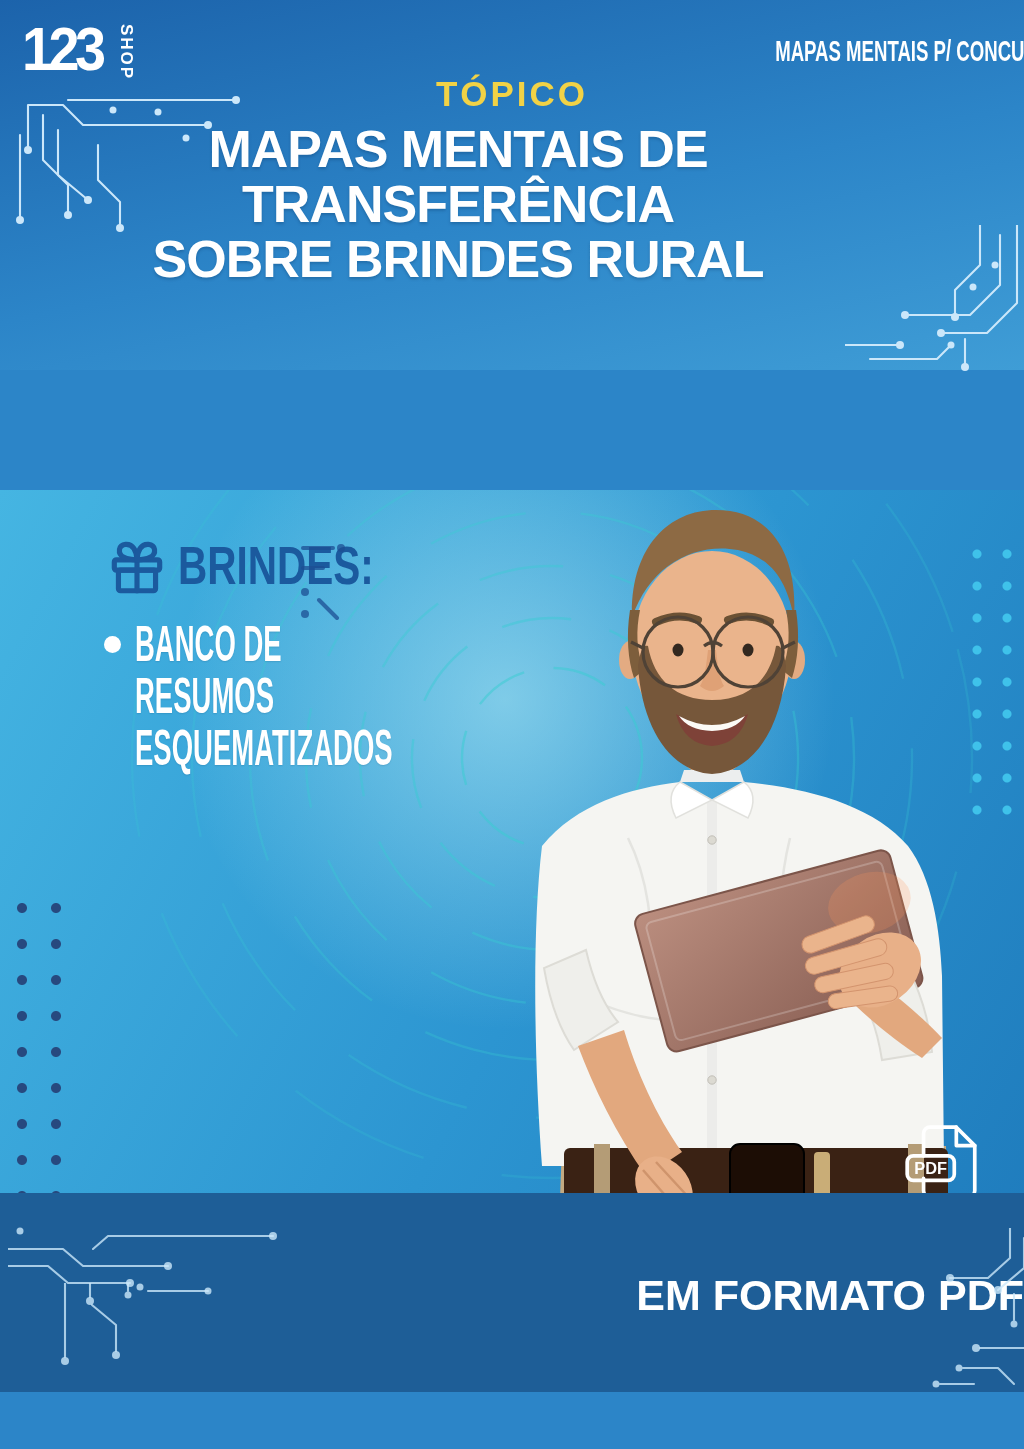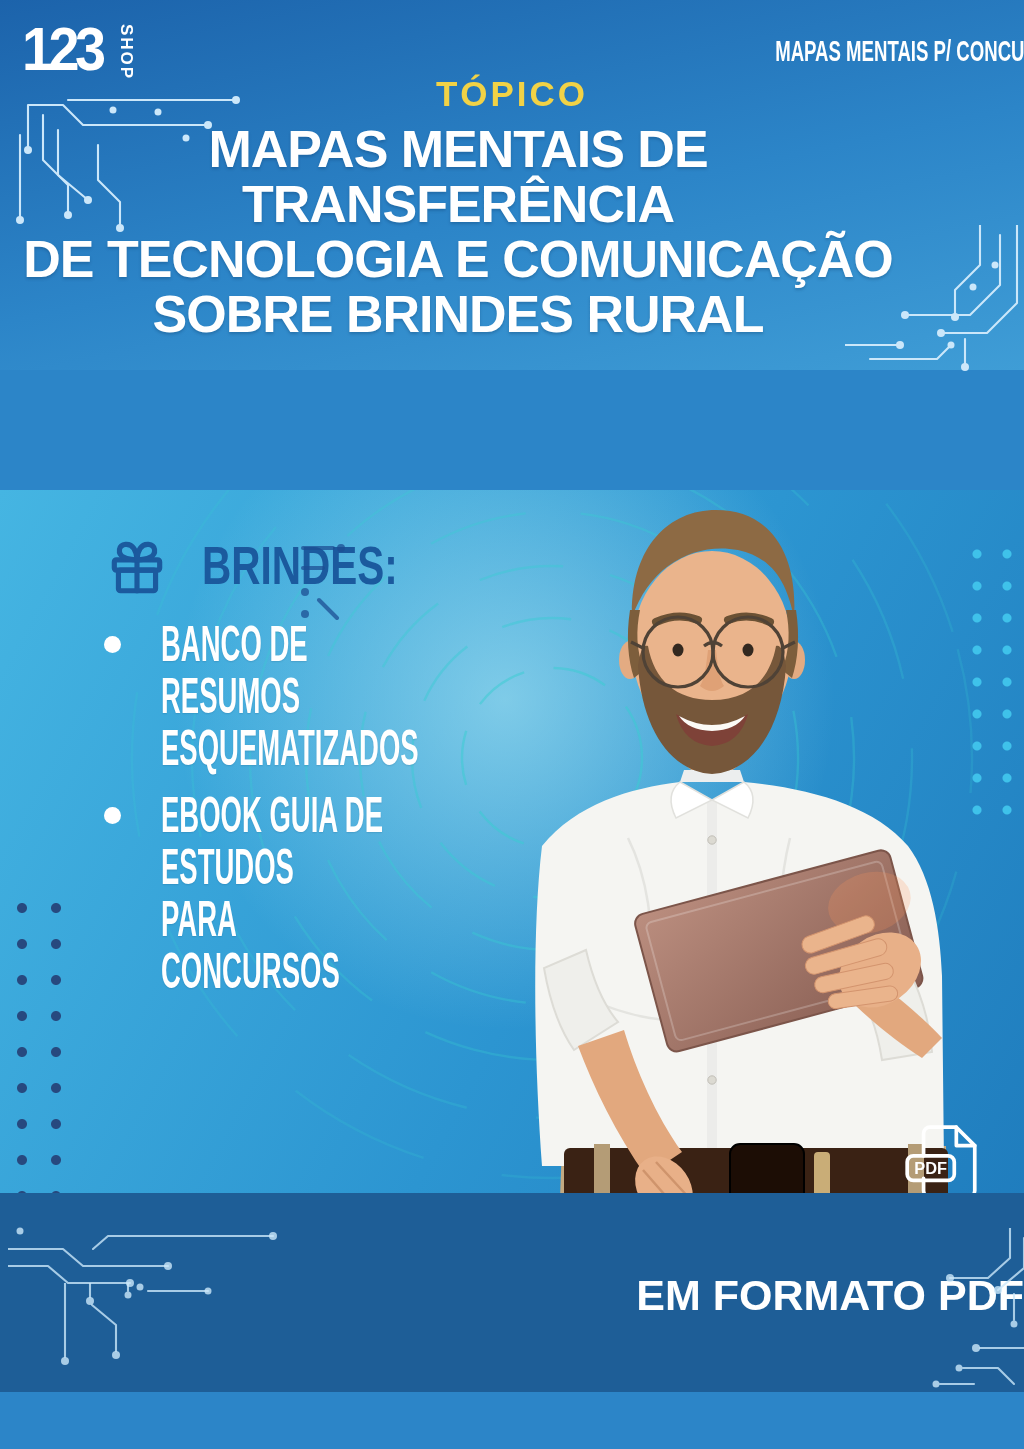--- a/index.html
+++ b/index.html
@@ -38,26 +38,26 @@
     color:var(--accent-yellow);font-weight:700;font-size:35px;letter-spacing:3px}
   .title{position:absolute;left:0;top:122px;width:916px;text-align:center;
     color:#fff;font-weight:700;font-size:52px;line-height:55px;letter-spacing:-1px;
     text-shadow:0 2px 3px rgba(0,40,80,.25)}
 
   
   .banner-text{color:var(--accent-yellow);font-weight:700;font-size:74px;white-space:nowrap;
     display:inline-block;transform:scaleX(.52);transform-origin:center center}
 
   
-  .offers-head{position:absolute;left:104px;top:532px;display:flex;align-items:center;gap:32px}
+  .offers-head{position:absolute;left:104px;top:532px;display:flex;align-items:center;gap:8px}
   .gift-icon{width:66px;height:66px;color:var(--heading-blue)}
   .offers-title{color:var(--heading-blue);font-weight:700;font-size:54px;white-space:nowrap;
     display:inline-block;transform:scaleX(.75);transform-origin:left center}
   .offers-list{position:absolute;left:104px;top:618px;width:500px;list-style:none}
-  .offer-item{display:flex;gap:40px;margin-bottom:15px}
+  .offer-item{display:flex;gap:14px;margin-bottom:15px}
   .offer-dot{flex:0 0 17px;width:17px;height:17px;border-radius:50%;background:#fff;margin-top:18px}
   .offer-text{color:#fff;font-weight:700;font-size:50px;line-height:1.04;white-space:pre-line;
     display:inline-block;transform:scaleX(.55);transform-origin:left top;
     text-shadow:0 1px 2px rgba(0,50,90,.15)}
 
   
   .circuit{position:absolute;pointer-events:none}
   .circuit path,.circuit polyline,.circuit line{fill:none;stroke:var(--circuit-light);stroke-width:2.1;
     stroke-linecap:round;stroke-linejoin:round}
   .circuit circle{fill:var(--circuit-light);stroke:none}
@@ -94,21 +94,20 @@
     </div>
 
     <div class="tagline">
       <span>MAPAS MENTAIS P/ CONCURSOS</span>
     </div>
 
     <div class="kicker">TÓPICO</div>
 
     <div class="title">
       <div>MAPAS MENTAIS DE TRANSFERÊNCIA</div>
-      <div>DE TECNOLOGIA E COMUNICAÇÃO</div>
       <div>SOBRE BRINDES RURAL</div>
     </div>
 
     <svg class="circuit" style="left:8px;top:90px" width="235" height="155" viewBox="0 0 235 155">
       <path d="M20,60 L20,15 L55,15 L75,35 L200,35"></path>
         <circle cx="200" cy="35" r="4"></circle>
         <circle cx="20" cy="60" r="4"></circle>
       <path d="M60,10 H228"></path>
         <circle cx="228" cy="10" r="4"></circle>
       <path d="M35,25 L35,70 L60,95 L60,125"></path>
@@ -166,25 +165,20 @@
       <path d="M32,27 C42,27 50,24 49,17 C48,11 39,10 35,16 C33,19 32,23 32,27 Z"></path>
     </svg>
     <span class="offers-title">BRINDES:</span>
   </div>
 
   <ul class="offers-list">
     <li class="offer-item">
       <span class="offer-dot"></span>
       <span class="offer-text">BANCO DE RESUMOS
 ESQUEMATIZADOS</span>
-    </li>
-    <li class="offer-item">
-      <span class="offer-dot"></span>
-      <span class="offer-text">EBOOK GUIA DE ESTUDOS
-PARA CONCURSOS</span>
     </li>
   </ul>
 
   <svg class="mini-circuit" width="60" height="90" viewBox="0 0 60 90">
     <path d="M6,8 H36"></path>
       <circle cx="44" cy="8" r="4"></circle>
     <path d="M6,28 H26"></path>
     <circle cx="8" cy="52" r="4"></circle>
       <circle cx="8" cy="74" r="4"></circle>
     <path d="M22,60 L40,78"></path>

